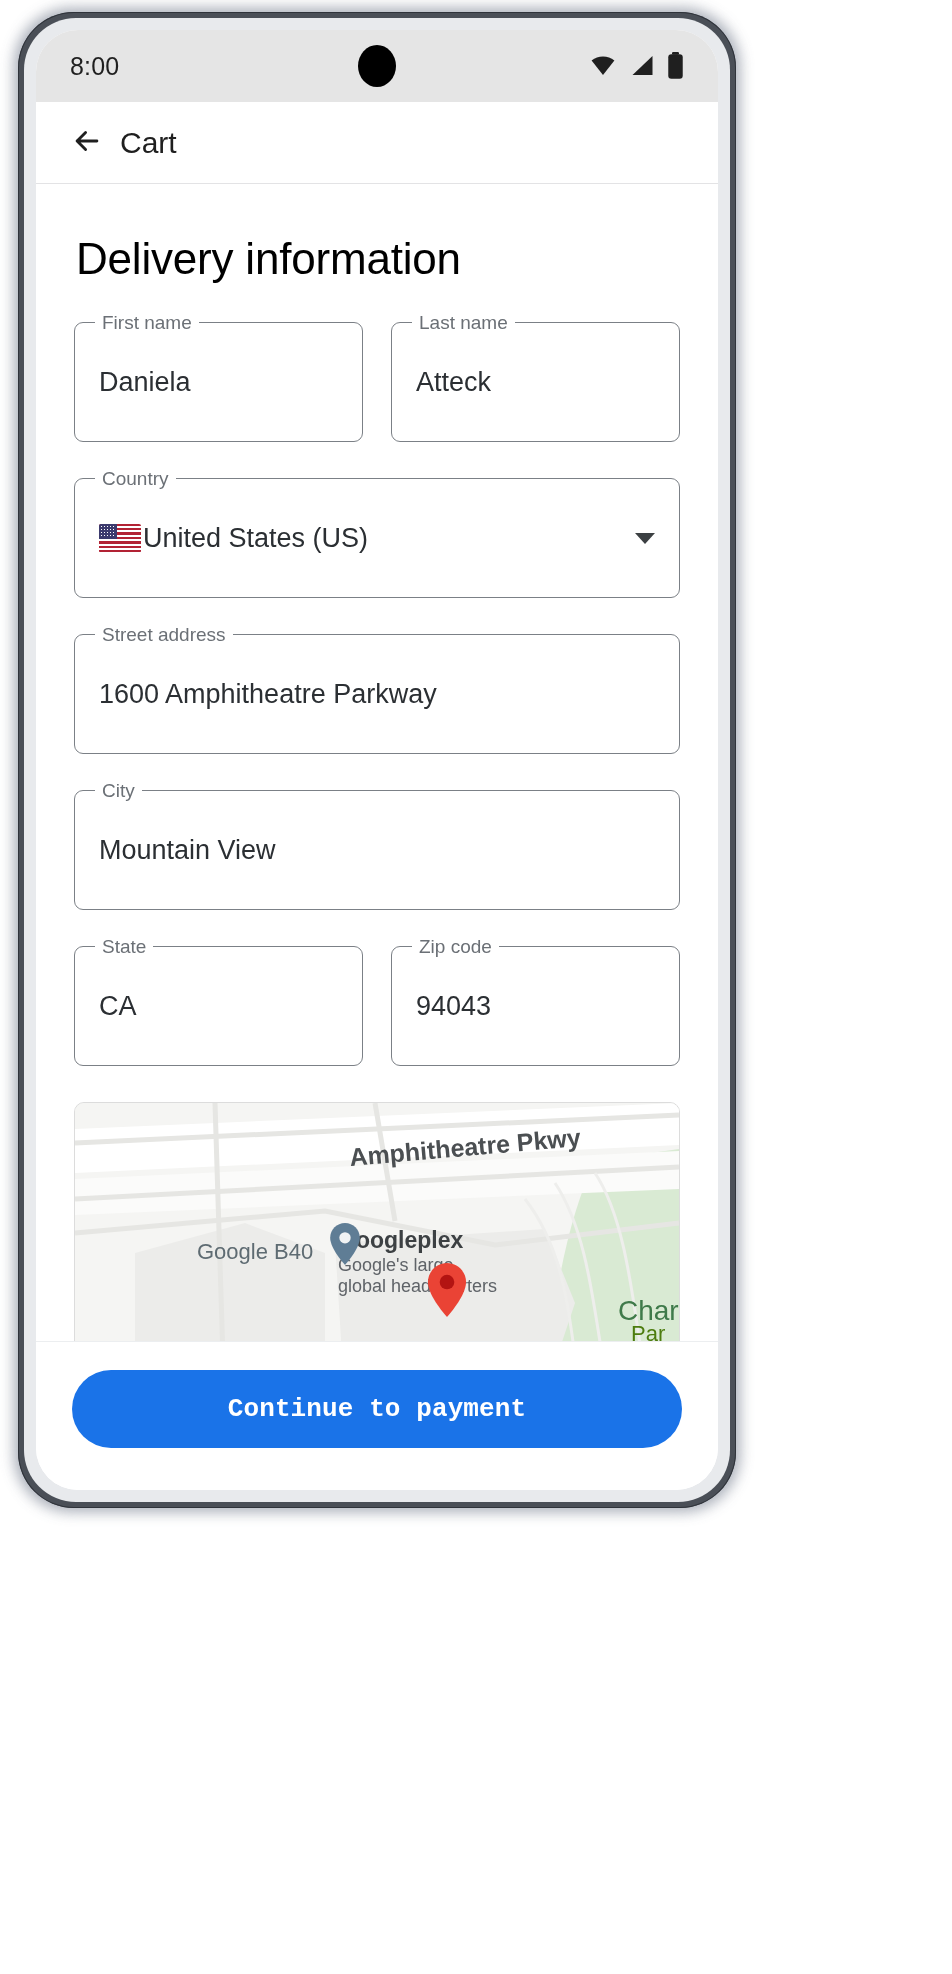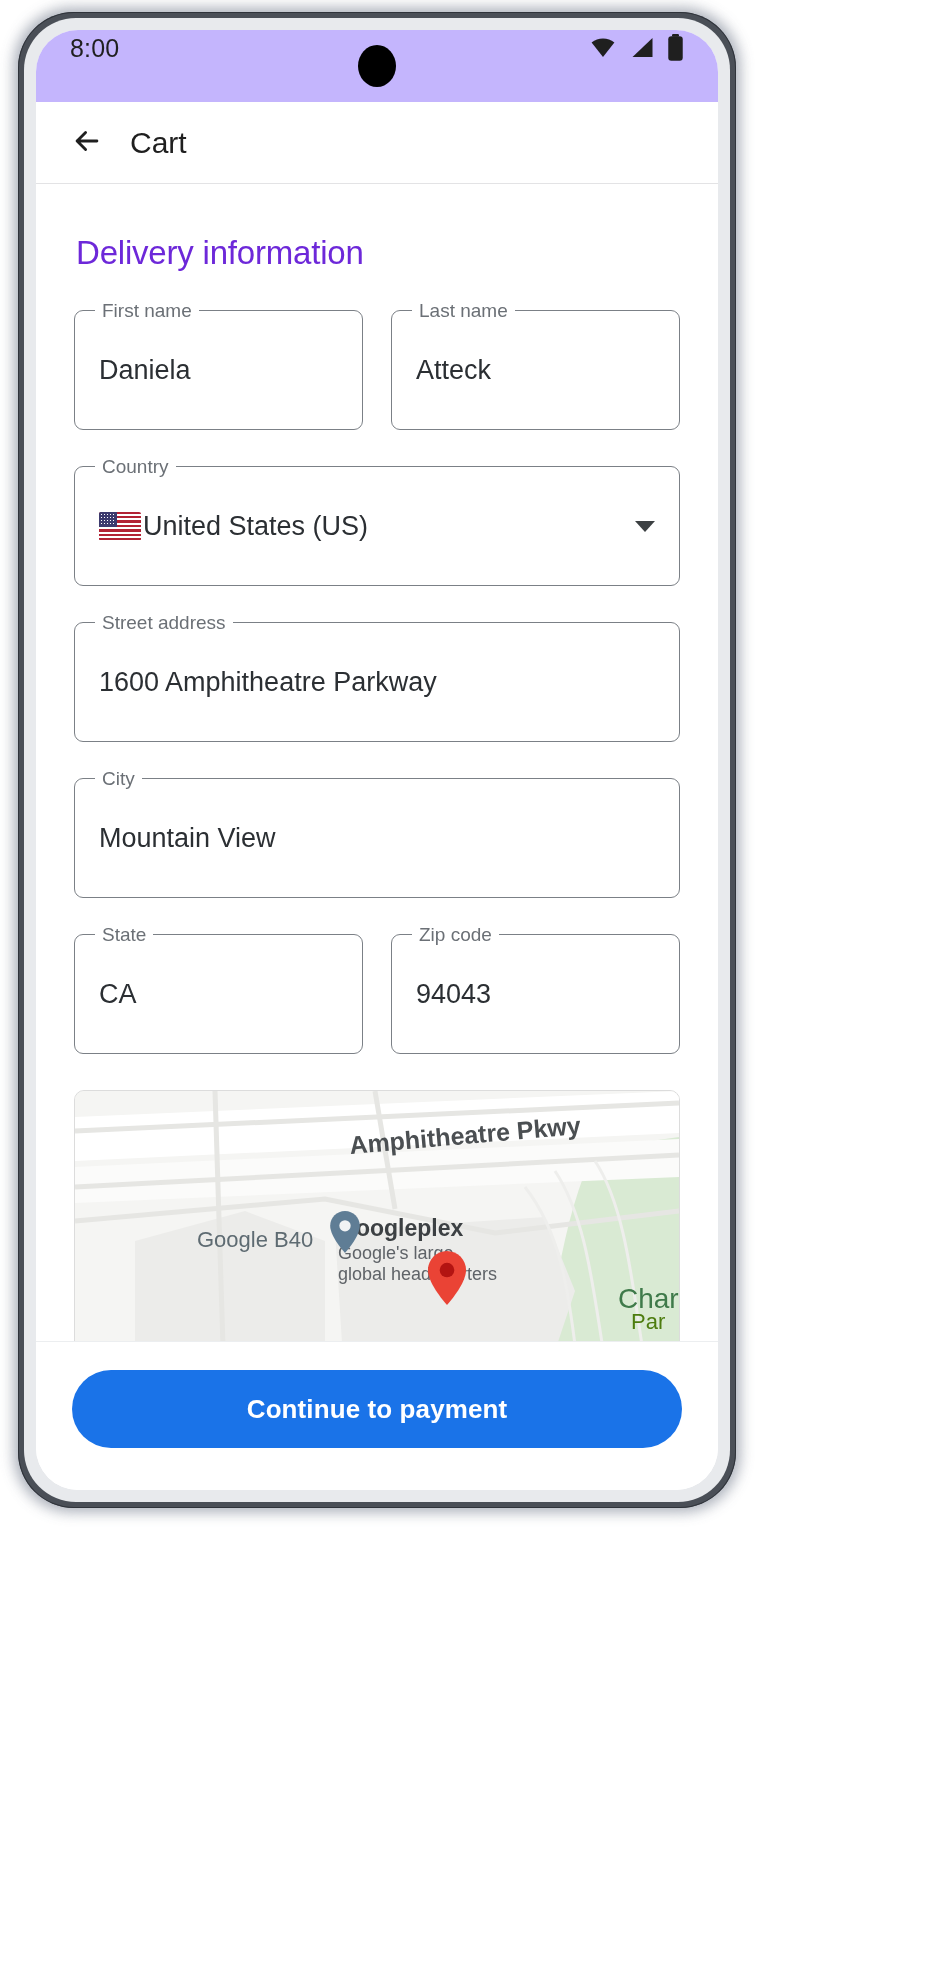--- a/index.html
+++ b/index.html
@@ -47,23 +47,23 @@
     border-radius:42px;
     background:#ffffff;
     overflow:hidden;
   }
 
   
   .status-bar {
     position:relative;
     height:72px;
     display:flex;
-    align-items:flex-start;
+    align-items:center;
     padding:4px 34px;
-    background:#c4b5fd;
+    background:#e5e5e5;
   }
   .status-time {
     font-size:25px;
     color:#1f1f1f;
     letter-spacing:.2px;
   }
   .camera-punch {
     position:absolute;
     left:50%; top:50%;
     transform:translate(-50%,-50%);
@@ -77,21 +77,21 @@
     align-items:center;
     gap:11px;
   }
   .status-icons svg { display:block; }
 
   
   .app-bar {
     height:82px;
     display:flex;
     align-items:center;
-    gap:26px;
+    gap:16px;
     padding:0 34px;
     border-bottom:1px solid #e3e3e5;
     background:#ffffff;
   }
   .back-btn {
     width:34px; height:34px;
     display:flex; align-items:center; justify-content:center;
     cursor:pointer;
   }
   .app-title {
@@ -101,22 +101,22 @@
 
   
   .content {
     position:relative;
     height:1194px;
     padding:0 38px;
     background:#ffffff;
     overflow:hidden;
   }
   .section-title {
-    font-size:33px;
-    color:#6d28d9;
+    font-size:44px;
+    color:#000000;
     padding:50px 0 38px 2px;
     letter-spacing:-.2px;
   }
 
   
   .field-row { display:flex; gap:28px; margin-bottom:36px; }
   .field { position:relative; flex:1; }
   .field-box {
     position:relative;
     height:120px;
@@ -224,21 +224,21 @@
   }
   .cta {
     width:100%;
     height:78px;
     border:none;
     border-radius:39px;
     background:#1a73e8;
     color:#ffffff;
     font-size:26px;
     font-weight:bold;
-    font-family:Liberation Sans, sans-serif;
+    font-family:Liberation Mono, monospace;
     cursor:pointer;
     letter-spacing:.1px;
   }
 </style>
 </head>
 <body>
 
 <div class="scene">
 
   <div class="phone-shadow"></div>

